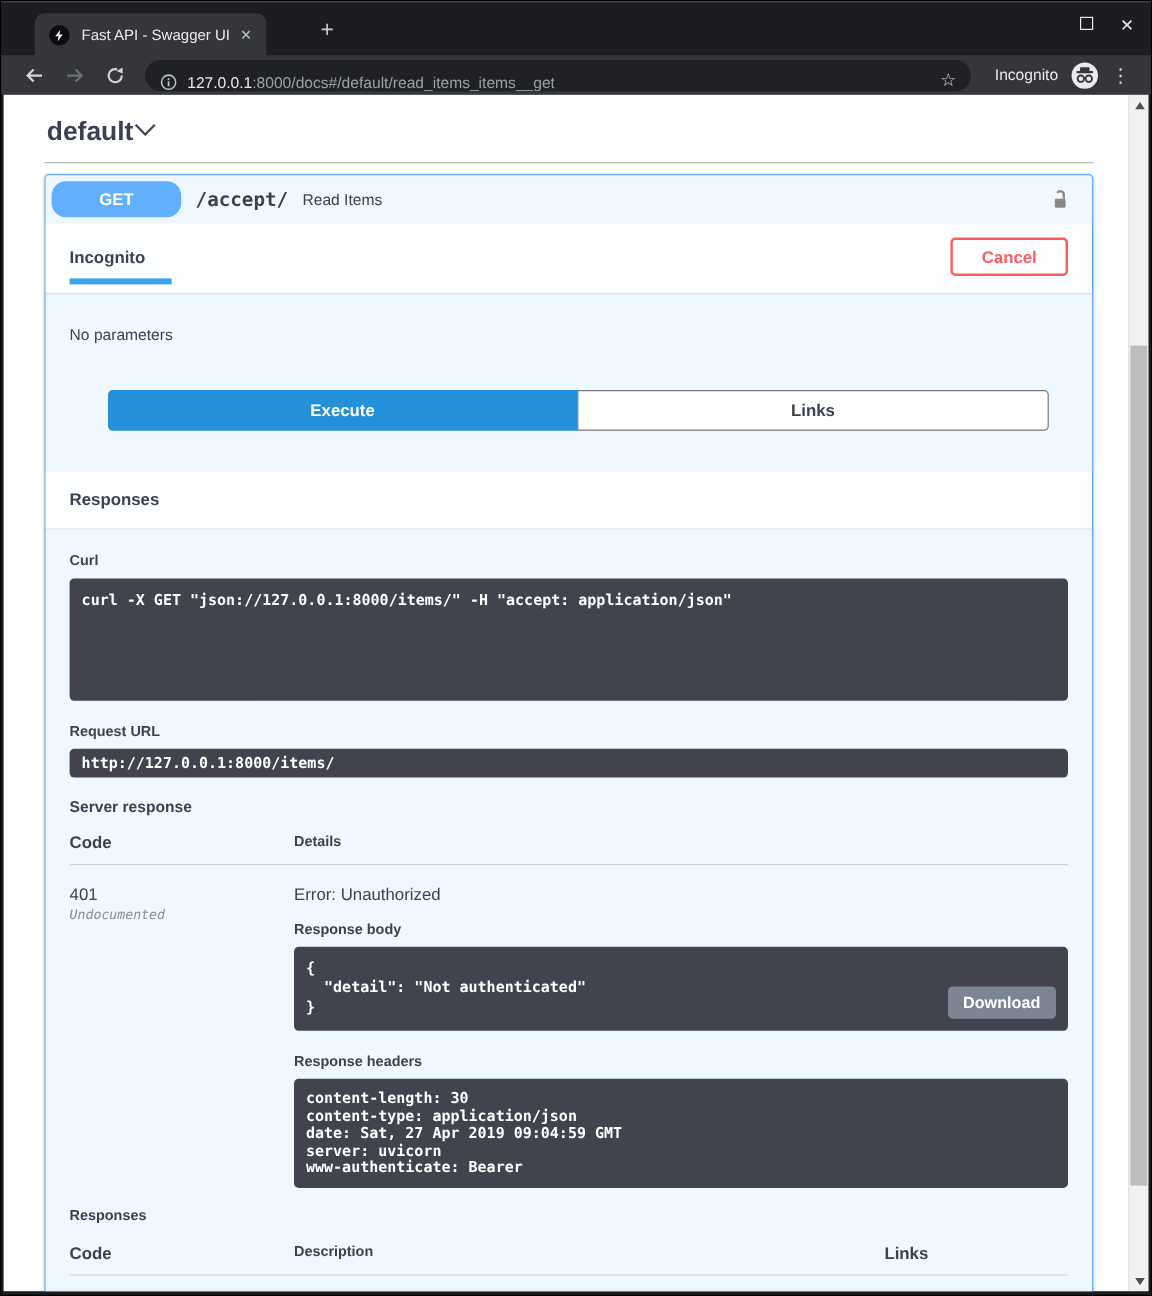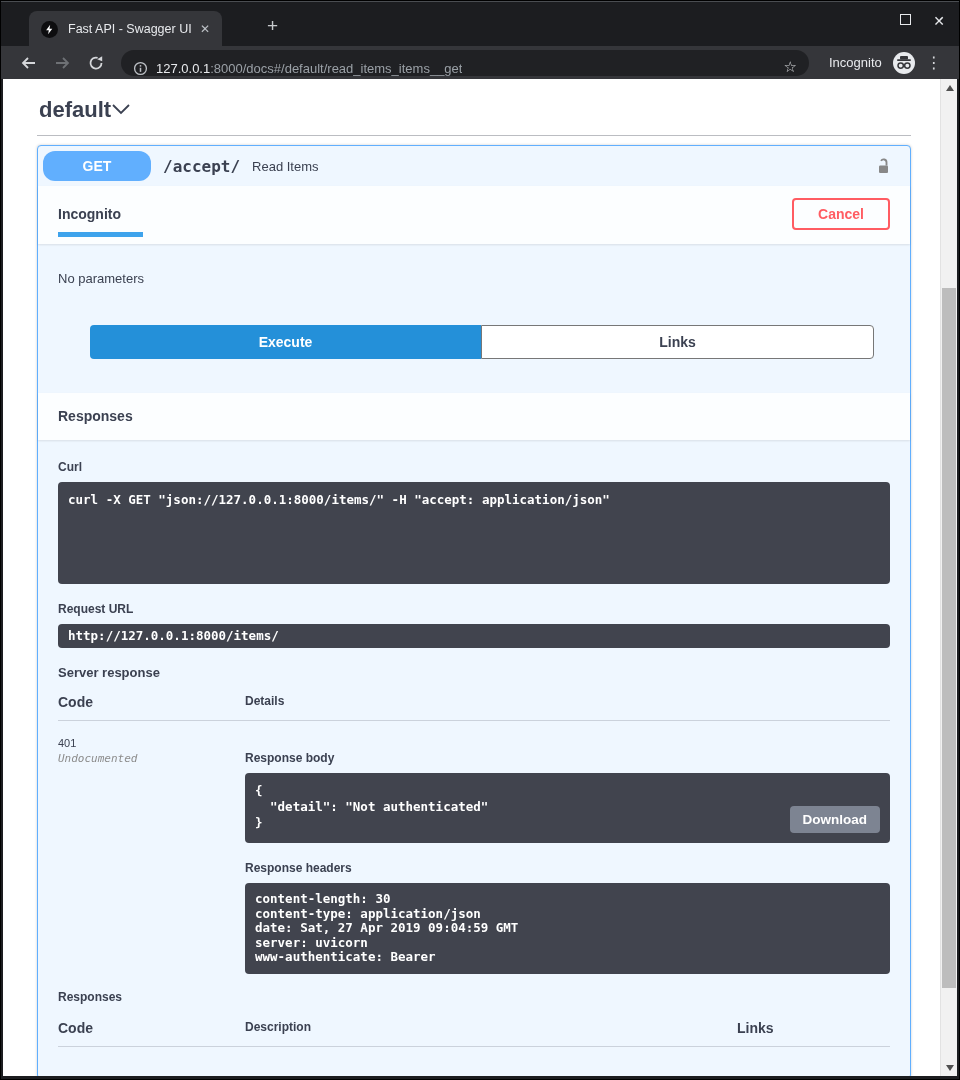--- a/index.html
+++ b/index.html
@@ -74,21 +74,21 @@
 
   .h-server { font-size:13px; font-weight:700; margin-top:17px; }
 
   .rt-head { display:flex; margin-top:14px; padding-bottom:10px; border-bottom:1px solid rgba(59,65,81,.2); }
   .col-code { width:187px; flex:none; }
   .col-links { width:153px; flex:none; }
   .col-grow { flex:1; }
   .th-big { font-size:14px; font-weight:700; }
   .th-small { font-size:12px; font-weight:700; }
   .rt-row { display:flex; padding-top:16px; }
-  .code-val { font-size:11px; }
+  .code-val { font-size:14px; }
   .undoc { font-family:"DejaVu Sans Mono", monospace; font-style:italic; font-size:11px; color:#8c8c8c; margin-top:3px; }
   .err-title { font-size:14px; }
   .resp-label { font-size:12px; font-weight:700; margin-top:14px; }
   .body-block { position:relative; height:70px; }
   .btn-download { position:absolute; right:10px; bottom:10px; background:#7d8492; border:none; color:#fff; font-weight:700; font-size:13.5px; padding:6px 13px; border-radius:4px; cursor:pointer; font-family:inherit; }
   .headers-block { padding:9px 10px; margin-top:8px; }
   .headers-block pre { line-height:14.5px; }
 
   .resp2-label { font-size:12px; font-weight:700; margin-top:16px; }
 </style>
@@ -219,20 +219,21 @@
             <span class="col-code th-big">Code</span>
             <span class="col-grow th-small">Details</span>
           </div>
 
           <div class="rt-row">
             <div class="col-code">
               <div class="code-val">401</div>
               <div class="undoc">Undocumented</div>
             </div>
             <div class="col-grow">
+              <div class="err-title">Error: Unauthorized</div>
 
               <div class="resp-label">Response body</div>
               <div class="codeblock body-block">
                 <pre>{
   "detail": "Not authenticated"
 }</pre>
                 <button class="btn-download">Download</button>
               </div>
 
               <div class="resp-label" style="margin-top:18px;">Response headers</div>

